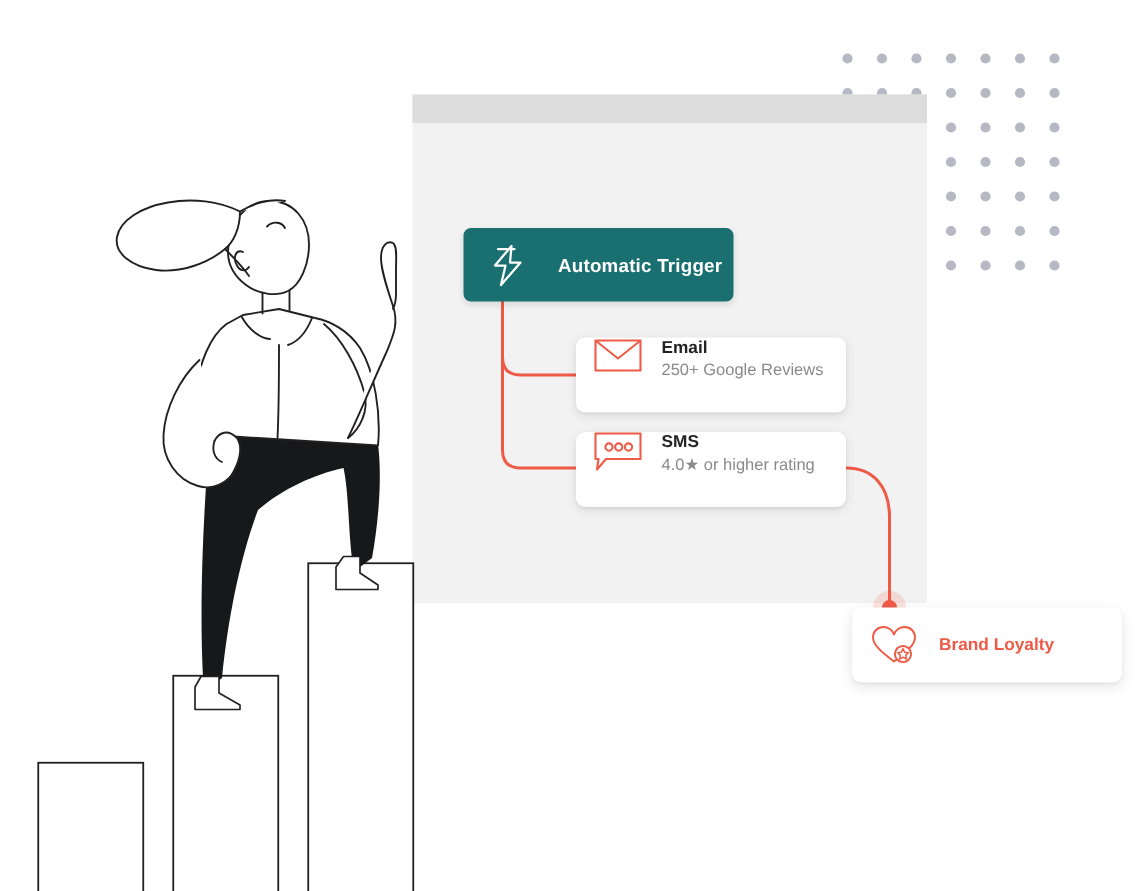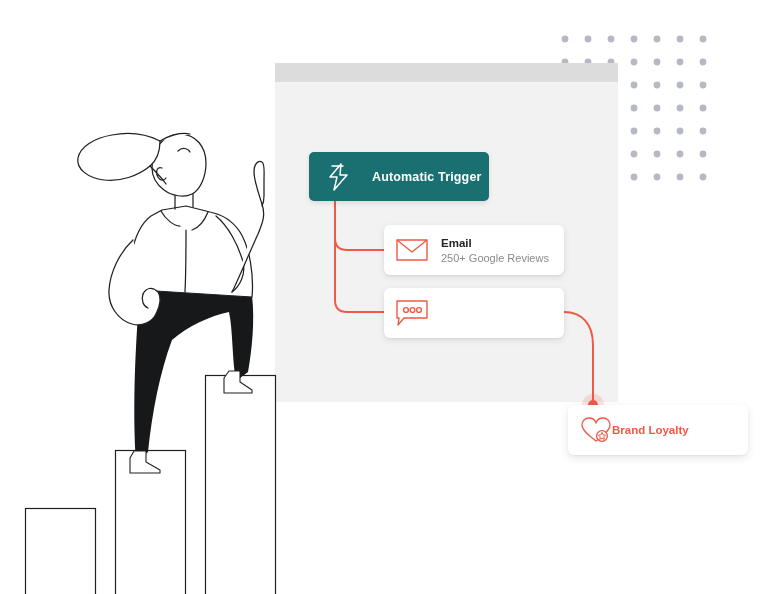--- a/index.html
+++ b/index.html
@@ -80,21 +80,20 @@
 
   
   .action-card {
     position: absolute;
     left: 384px;
     width: 180px;
     height: 50px;
     background: #ffffff;
     border-radius: 6px;
     display: flex;
-    align-items: center;
     padding-left: 12px;
     box-sizing: border-box;
     z-index: 6;
     box-shadow: 0 2px 7px rgba(0,0,0,0.10), 0 1px 2px rgba(0,0,0,0.05);
   }
   #card-email { top: 225px; }
   #card-sms   { top: 288px; }
   .action-card .card-icon { flex: 0 0 auto; line-height: 0; }
   .action-card .card-text { margin-left: 13px; }
   .action-card .card-title {
@@ -121,20 +120,21 @@
     border-radius: 6px;
     display: flex;
     align-items: center;
     padding-left: 12px;
     box-sizing: border-box;
     z-index: 6;
     box-shadow: 0 3px 9px rgba(0,0,0,0.10), 0 1px 2px rgba(0,0,0,0.05);
   }
   #loyalty-card .card-icon { flex: 0 0 auto; line-height: 0; }
   #loyalty-card .loyalty-label {
+    margin-left: 14px;
     font-size: 11.5px;
     font-weight: bold;
     color: #ef5a46;
   }
 </style>
 </head>
 <body>
 
 <div id="stage">
 
@@ -347,20 +347,24 @@
 
   <div class="action-card" id="card-sms">
     <span class="card-icon">
       <svg width="32" height="27" viewBox="0 0 32 27" fill="none" stroke="#ef5a46" stroke-width="1.4" stroke-linejoin="round">
         <path d="M 1 1 L 31 1 L 31 18 L 8 18 L 2 25 L 3 18 L 1 18 Z"></path>
         <circle cx="10" cy="10" r="2.4"></circle>
         <circle cx="16.5" cy="10" r="2.4"></circle>
         <circle cx="23" cy="10" r="2.4"></circle>
       </svg>
     </span>
+    <span class="card-text">
+      <div class="card-title">SMS</div>
+      <div class="card-sub">4.0★ or higher rating</div>
+    </span>
   </div>
 
   <div id="loyalty-card">
     <span class="card-icon">
       <svg width="32" height="28" viewBox="0 0 32 28" fill="none" stroke="#ef5a46" stroke-width="1.3" stroke-linejoin="round">
         <path d="M 16 25
                  C 8 19, 2 14, 2 9
                  C 2 5, 5 2, 9 2
                  C 12 2, 15 4, 16 7
                  C 17 4, 20 2, 23 2

